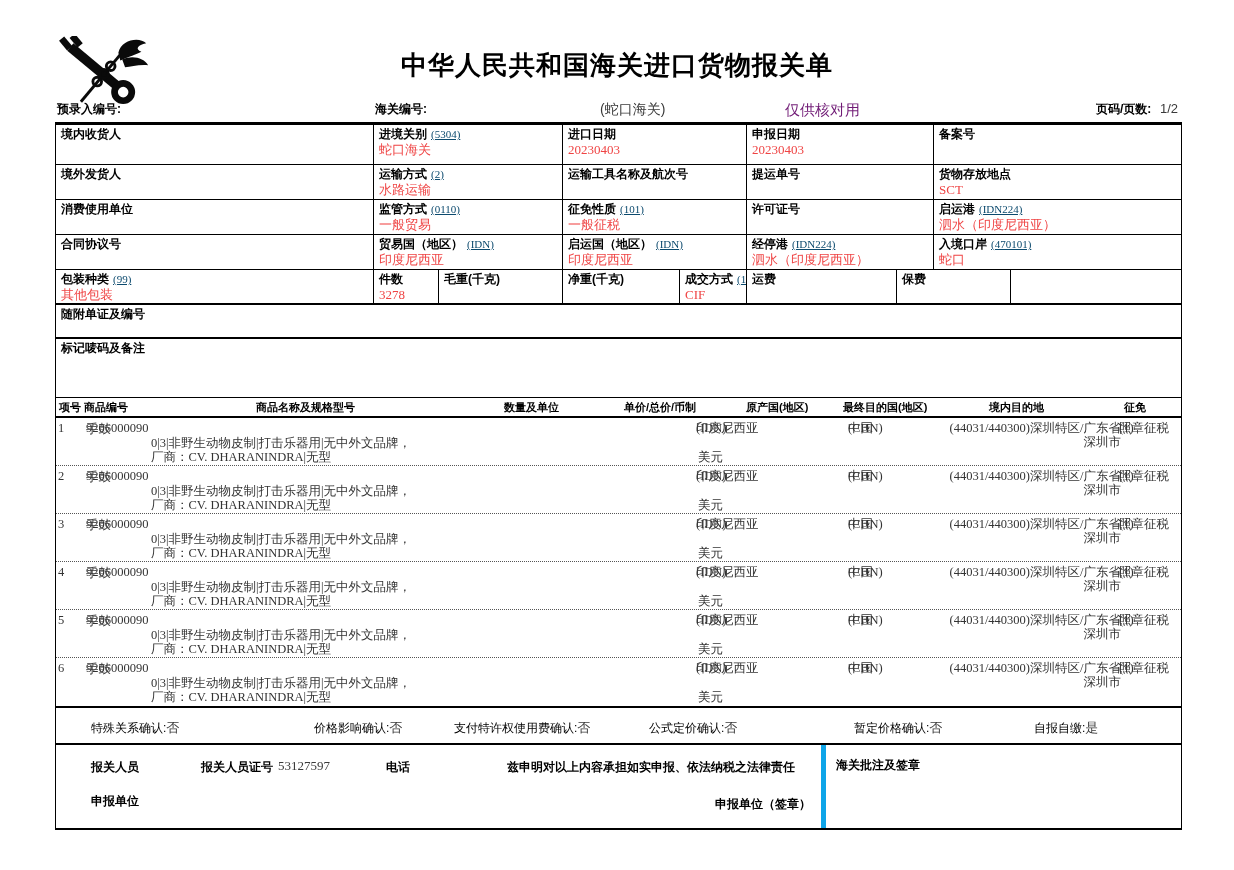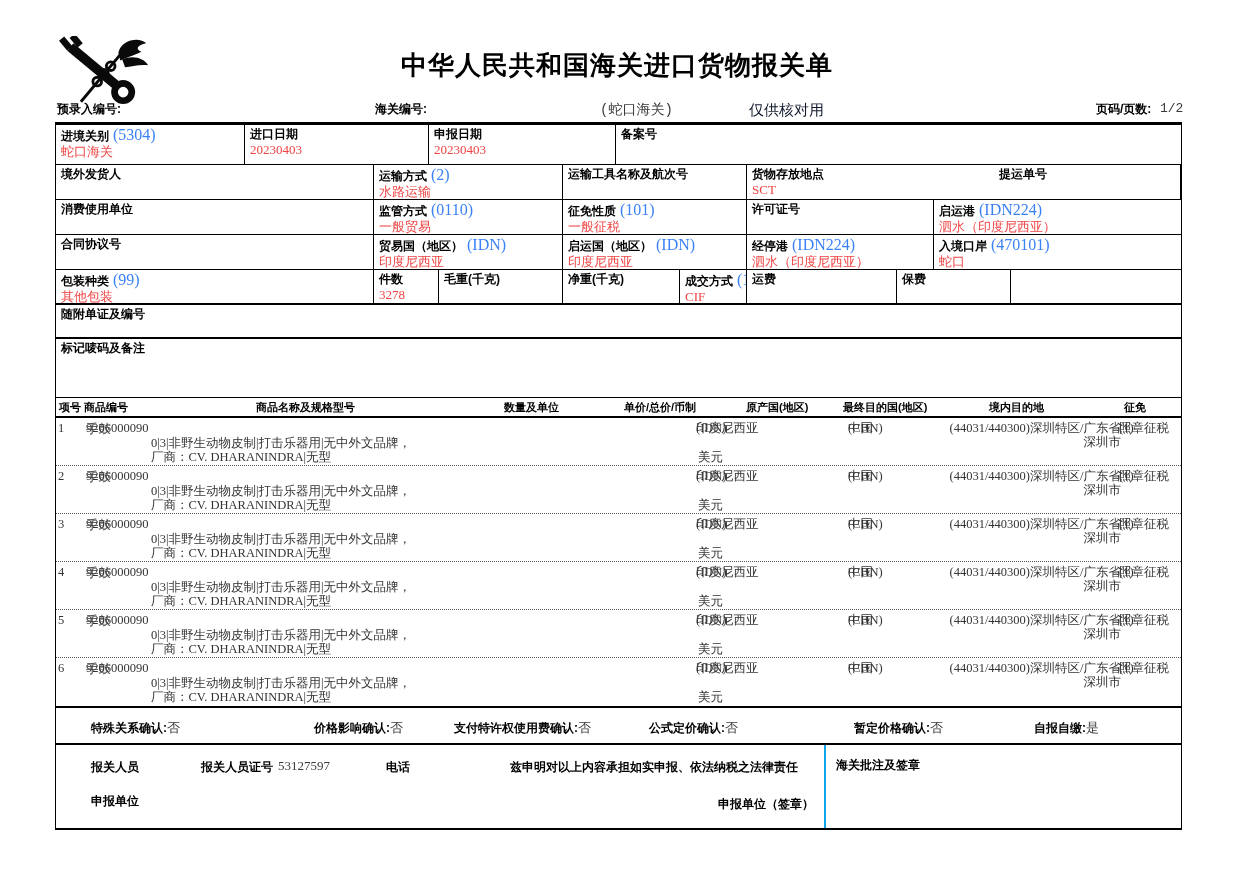--- a/index.html
+++ b/index.html
@@ -4,32 +4,32 @@
 <style>
   html,body{margin:0;padding:0;background:#e8e8e8;}
   .page{position:relative;width:1234px;height:870px;background:#ffffff;margin:0 auto;
         font-family:"Liberation Sans",sans-serif;color:#000;overflow:hidden;}
   .title{position:absolute;top:48px;left:50%;transform:translateX(-50%);
          font-size:26px;font-weight:bold;letter-spacing:1px;white-space:nowrap;}
   .logo{position:absolute;left:55px;top:36px;width:96px;height:70px;}
   
   .meta span{position:absolute;top:101px;white-space:nowrap;}
   .lblb{font-weight:bold;font-size:12px;}
-  .serif{font-family:Liberation Mono, monospace;color:#3a3a3a;text-align:center;}
+  .serif{font-family:Liberation Sans, sans-serif;color:#3a3a3a;text-align:center;}
   
   .form{position:absolute;left:55px;top:122px;width:1127px;
         border:1px solid #000;border-top:3px solid #000;border-bottom:2px solid #000;
         box-sizing:border-box;background:#fff;}
   .row{display:flex;border-bottom:1px solid #000;box-sizing:border-box;}
   .row.thickb{border-bottom:2px solid #000;}
   .cell{box-sizing:border-box;border-right:1px solid #000;padding:2px 5px;overflow:hidden;}
   .cell.last{border-right:none;}
   .lab{font-size:12px;font-weight:bold;line-height:15px;white-space:nowrap;}
   .code{font-weight:normal;font-family:"Liberation Serif","DejaVu Serif",serif;
-        color:#3b82f6;font-size:16px;margin-left:4px;}
+        color:#0c4a6e;font-size:11px;margin-left:4px;text-decoration:underline;}
   .val{font-family:"Liberation Serif","DejaVu Serif",serif;color:#ef4444;
        font-size:13px;line-height:16px;white-space:nowrap;}
   
   .ghead{position:relative;height:20px;border-bottom:2px solid #000;box-sizing:border-box;}
   .ghead span{position:absolute;top:2px;font-size:11px;font-weight:bold;white-space:nowrap;}
   .items{border-bottom:2px solid #000;box-sizing:border-box;}
   .item{position:relative;height:48px;border-bottom:1px dotted #555;box-sizing:border-box;
         font-family:"Liberation Serif","DejaVu Serif",serif;font-size:12.5px;color:#333;}
   .item:last-child{border-bottom:none;}
   .item span,.item div{position:absolute;white-space:nowrap;}
@@ -38,32 +38,32 @@
   .l2{left:95px;top:17px;}
   .l3{left:95px;top:31px;}
   .icur{left:642px;top:31px;}
   .iorigin{left:640px;top:3px;width:137px;text-align:right;line-height:14px;}
   .idest{left:792px;top:3px;width:96px;text-align:right;line-height:14px;}
   .idomestic{left:889px;top:3px;width:176px;text-align:right;line-height:14px;white-space:normal !important;}
   .iduty{left:1063px;top:3px;width:62px;text-align:right;line-height:14px;}
   
   .confirm{position:relative;height:37px;border-bottom:2px solid #000;box-sizing:border-box;}
   .confirm .citem{position:absolute;top:10px;white-space:nowrap;}
-  .confirm .cl{font-weight:bold;font-size:12px;font-style:normal;}
+  .confirm .cl{font-weight:normal;font-size:12px;font-style:normal;}
   .confirm .cv{font-style:normal;font-family:"Liberation Serif","DejaVu Serif",serif;
                color:#3a3a3a;font-size:13px;}
   .confirm .citem:nth-of-type(1){left:35px;}
   .confirm .citem:nth-of-type(2){left:258px;}
   .confirm .citem:nth-of-type(3){left:398px;}
   .confirm .citem:nth-of-type(4){left:593px;}
   .confirm .citem:nth-of-type(5){left:798px;}
   .confirm .citem:nth-of-type(6){left:978px;}
   
   .frow{display:flex;height:83px;}
-  .fleft{position:relative;width:770px;border-right:2px solid #0ea5e9;box-sizing:border-box;}
+  .fleft{position:relative;width:770px;border-right:5px solid #0ea5e9;box-sizing:border-box;}
   .fright{position:relative;flex:1;}
   .fl{position:absolute;font-size:12px;font-weight:bold;white-space:nowrap;}
   .fv{position:absolute;font-family:"Liberation Serif","DejaVu Serif",serif;
       color:#3a3a3a;font-size:13px;white-space:nowrap;}
 </style>
 </head>
 <body>
 
 <div class="page">
 
@@ -81,28 +81,31 @@
       <path d="M70,24 C80,19 93,22 97,30 C87,29 79,32 73,32 Z" fill="#0a0a0a"></path>
     </g>
   </svg>
 
   <div class="title">中华人民共和国海关进口货物报关单</div>
 
   <div class="meta">
     <span class="lblb" style="left:57px">预录入编号:</span>
     <span class="lblb" style="left:375px">海关编号:</span>
     <span class="serif" style="left:600px;font-size:14px">(蛇口海关)</span>
-    <span class="serif" style="left:749px;font-size:15px;color:#0f172a">仅供核对用</span>
+    <span class="serif" style="left:785px;font-size:15px;color:#701a75">仅供核对用</span>
     <span class="lblb" style="left:1096px">页码/页数:</span>
     <span class="serif" style="left:1160px;font-size:13px">1/2</span>
   </div>
 
   <div class="form">
 
     <div class="row" style="height:40px">
+      <div class="cell" style="width:318px">
+        <div class="lab">境内收货人</div>
+      </div>
       <div class="cell" style="width:189px">
         <div class="lab"><span>进境关别</span><span class="code">(5304)</span></div>
         <div class="val">蛇口海关</div>
       </div>
       <div class="cell" style="width:184px">
         <div class="lab">进口日期</div>
         <div class="val">20230403</div>
       </div>
       <div class="cell" style="width:187px">
         <div class="lab">申报日期</div>
@@ -117,26 +120,26 @@
       <div class="cell" style="width:318px">
         <div class="lab">境外发货人</div>
       </div>
       <div class="cell" style="width:189px">
         <div class="lab"><span>运输方式</span><span class="code">(2)</span></div>
         <div class="val">水路运输</div>
       </div>
       <div class="cell" style="width:184px">
         <div class="lab">运输工具名称及航次号</div>
       </div>
+      <div class="cell" style="width:187px">
+        <div class="lab">提运单号</div>
+      </div>
       <div class="cell last" style="flex:1">
         <div class="lab">货物存放地点</div>
         <div class="val">SCT</div>
-      </div>
-      <div class="cell" style="width:187px">
-        <div class="lab">提运单号</div>
       </div>
     </div>
 
     <div class="row" style="height:35px">
       <div class="cell" style="width:318px">
         <div class="lab">消费使用单位</div>
       </div>
       <div class="cell" style="width:189px">
         <div class="lab"><span>监管方式</span><span class="code">(0110)</span></div>
         <div class="val">一般贸易</div>

